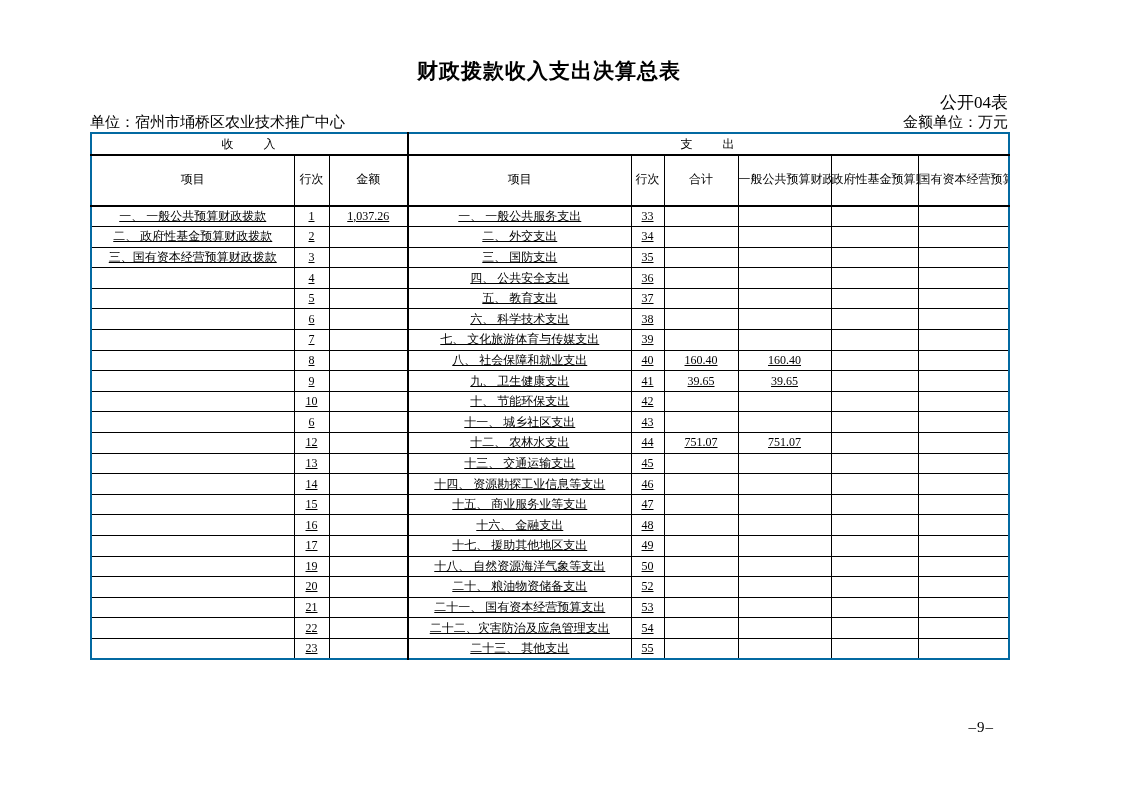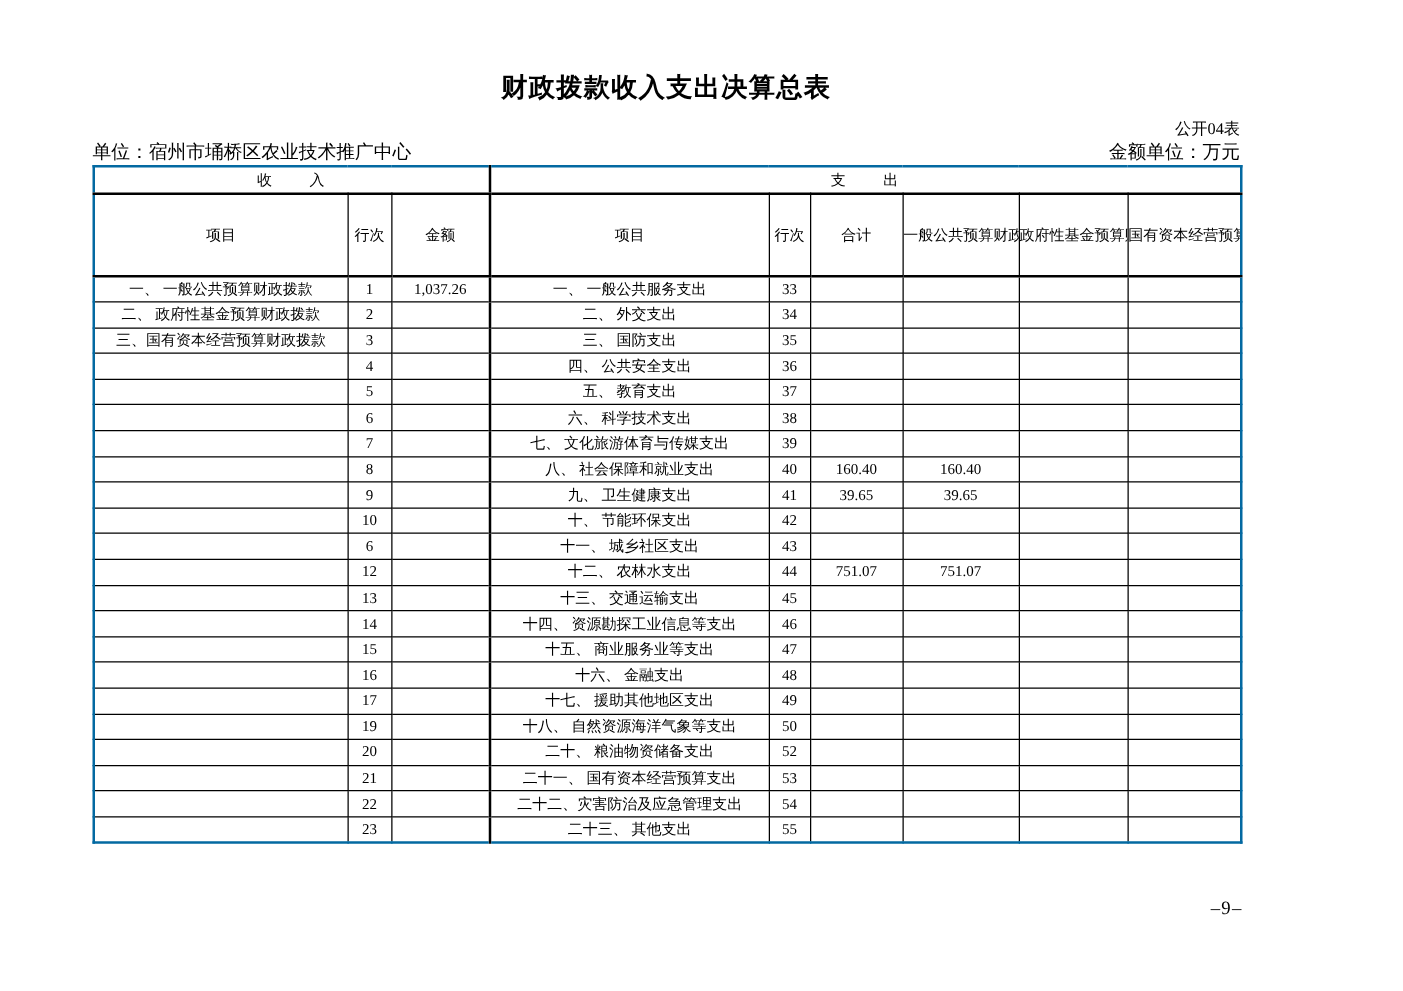--- a/index.html
+++ b/index.html
@@ -11,35 +11,35 @@
   }
   .page {
     position: relative;
     width: 1122px;
     height: 793px;
     background: #ffffff;
     overflow: hidden;
   }
   .sheet {
     position: absolute;
-    left: 74px;
+    left: 90px;
     top: 58px;
     width: 918px;
   }
   .doc-title {
     text-align: center;
     font-family: "Liberation Sans", "DejaVu Sans", sans-serif;
     font-weight: 700;
     font-size: 21px;
     line-height: 26px;
     letter-spacing: 1px;
   }
   .table-code {
     text-align: right;
-    font-size: 13px;
+    font-size: 17px;
     margin-top: 11px;
     line-height: 16px;
   }
   .meta-line {
     display: flex;
     justify-content: space-between;
     font-size: 15px;
     line-height: 18px;
     margin-top: 2px;
     margin-bottom: 1px;
@@ -55,23 +55,23 @@
     border: 1px solid #000;
     padding: 0;
     font-weight: normal;
     text-align: center;
     vertical-align: middle;
     overflow: hidden;
     white-space: nowrap;
     line-height: 1.25;
   }
   tr.group-row { height: 22px; }
-  tr.head-row  { height: 66px; }
+  tr.head-row  { height: 51px; font-family: Liberation Mono, monospace; }
   tr.lanci-row { height: 22px; }
-  tbody.data tr { height: 20.6px; }
+  tbody.data tr { height: 20.6px; text-decoration: underline; }
 
   tr.group-row td { border-bottom: 2px solid #000; letter-spacing: 2px; }
   tr.head-row  th { border-bottom: 2px solid #000; }
   tr.lanci-row td { border-bottom: 2px solid #000; }
 
   .sec { border-left: 2px solid #000 !important; }
 
   .c-item-income { text-align: left; padding-left: 5px; padding-right: 2px; }
   .c-item-exp    { text-align: left; padding-left: 9px; padding-right: 2px; }
   .c-amt         { text-align: right; padding-right: 6px; }

